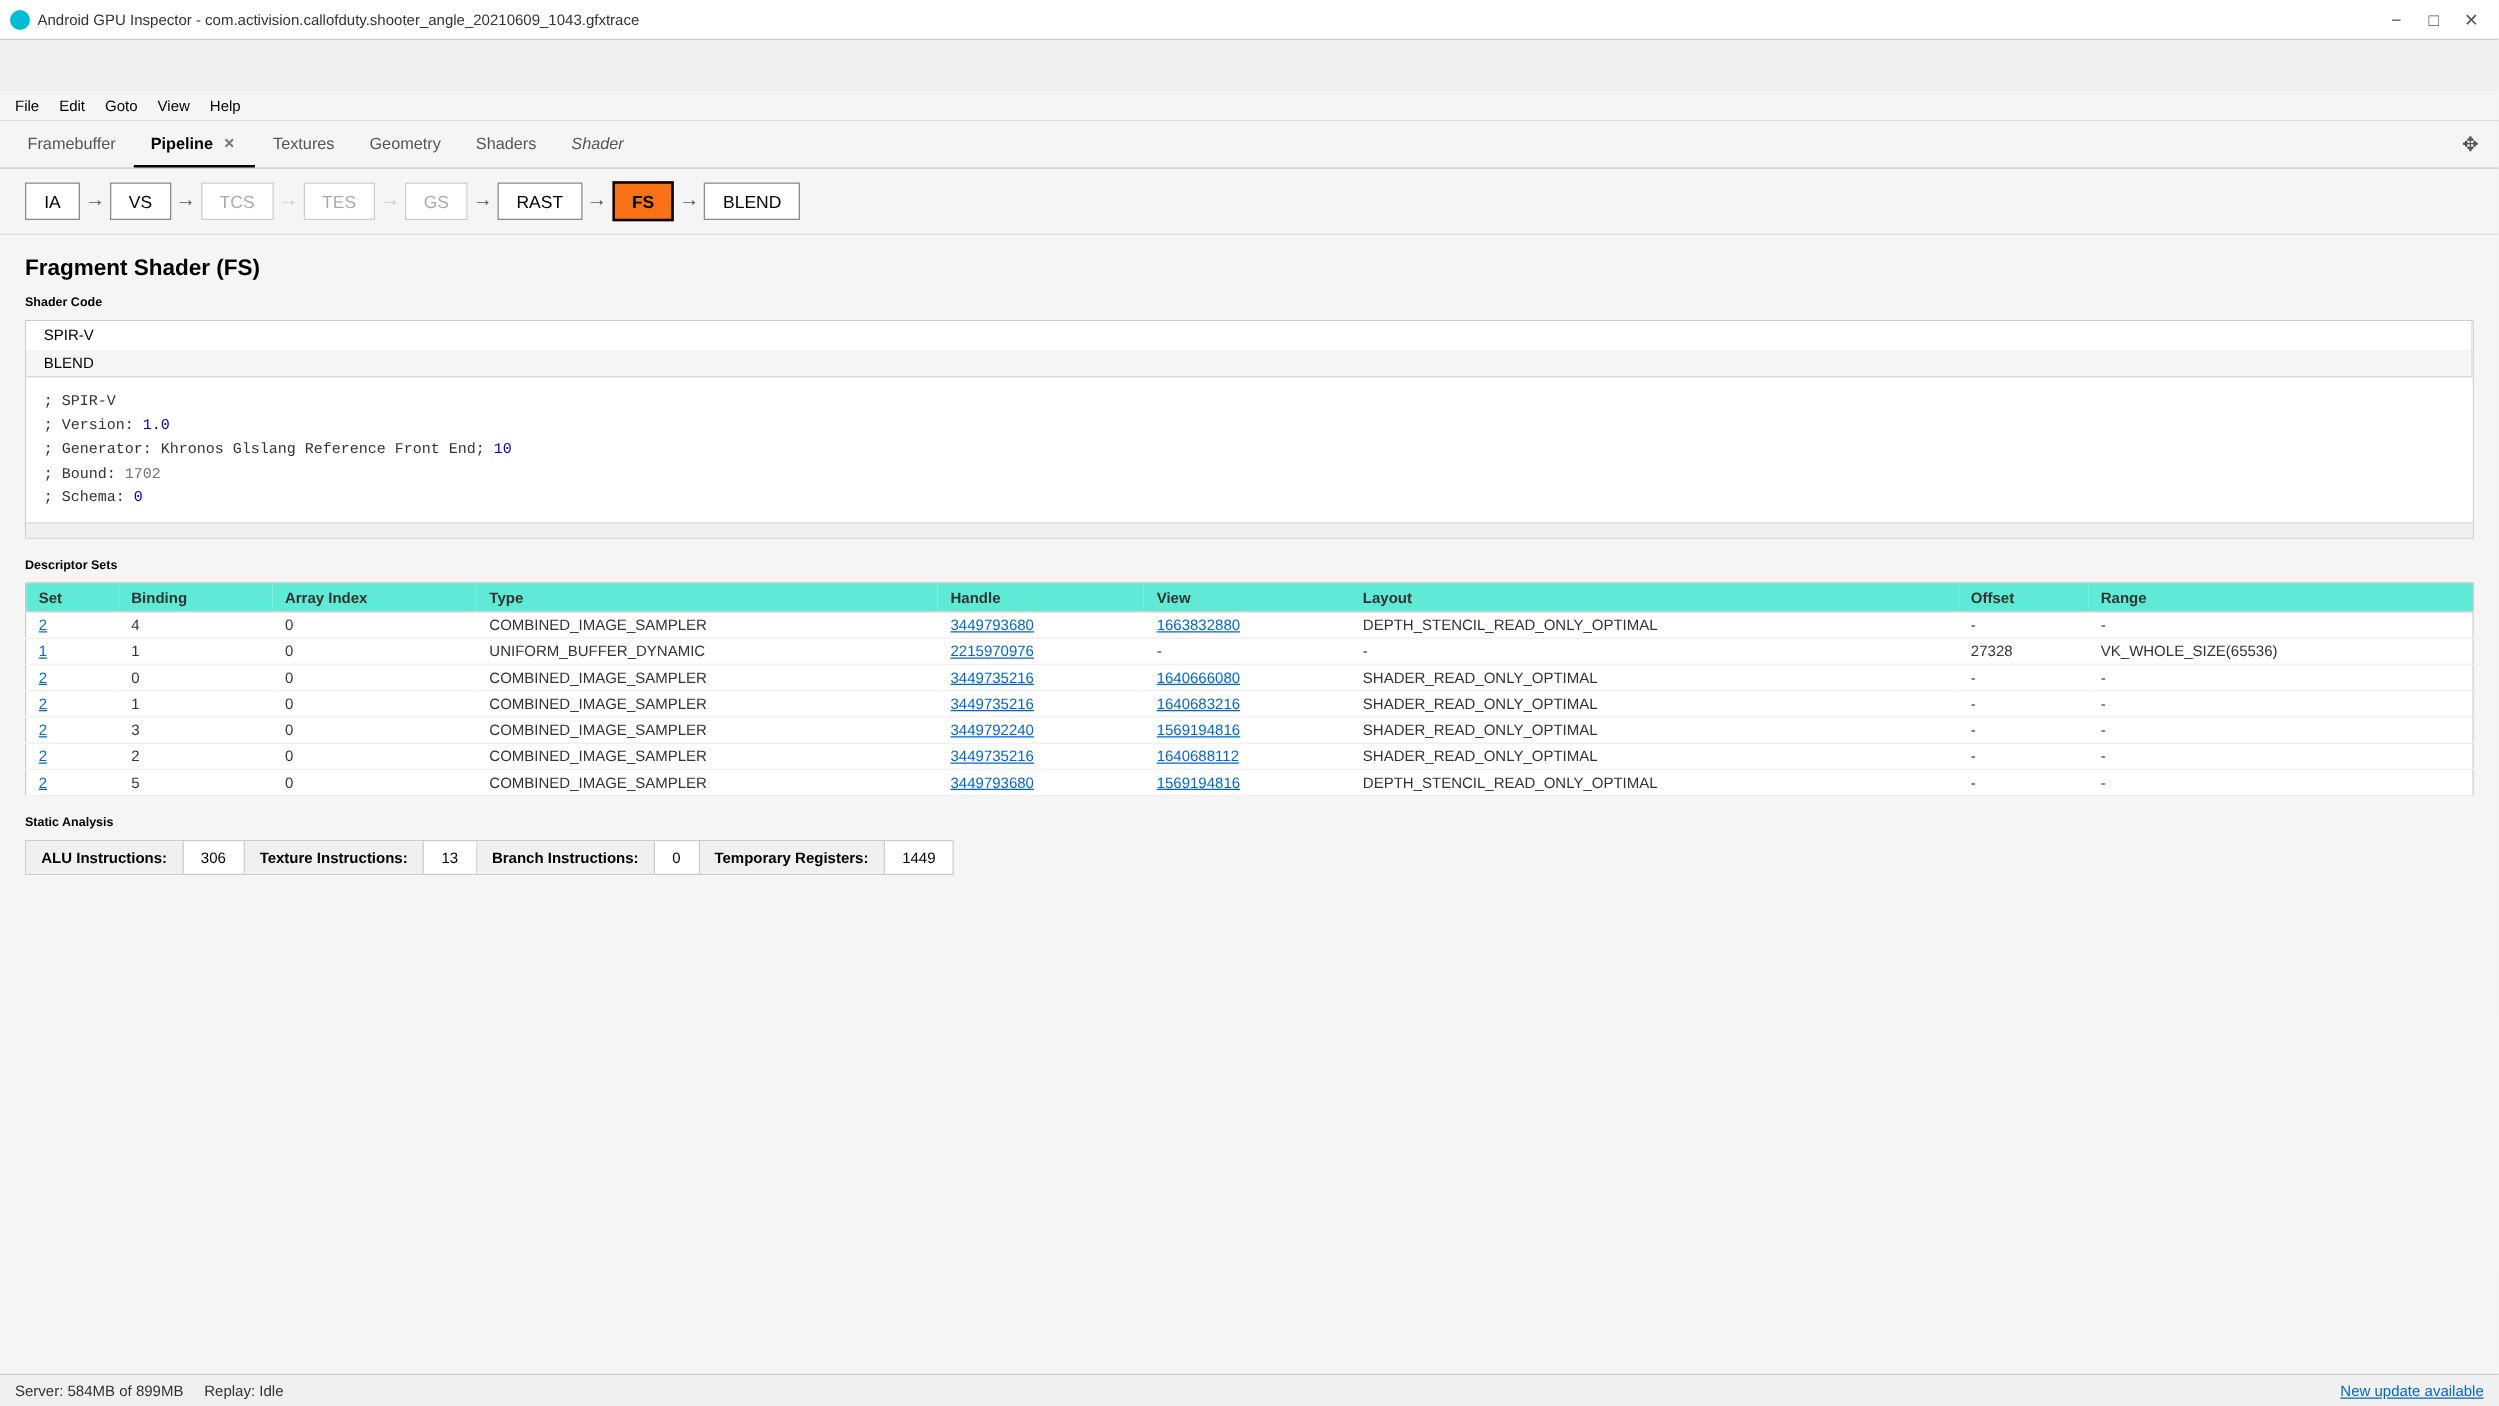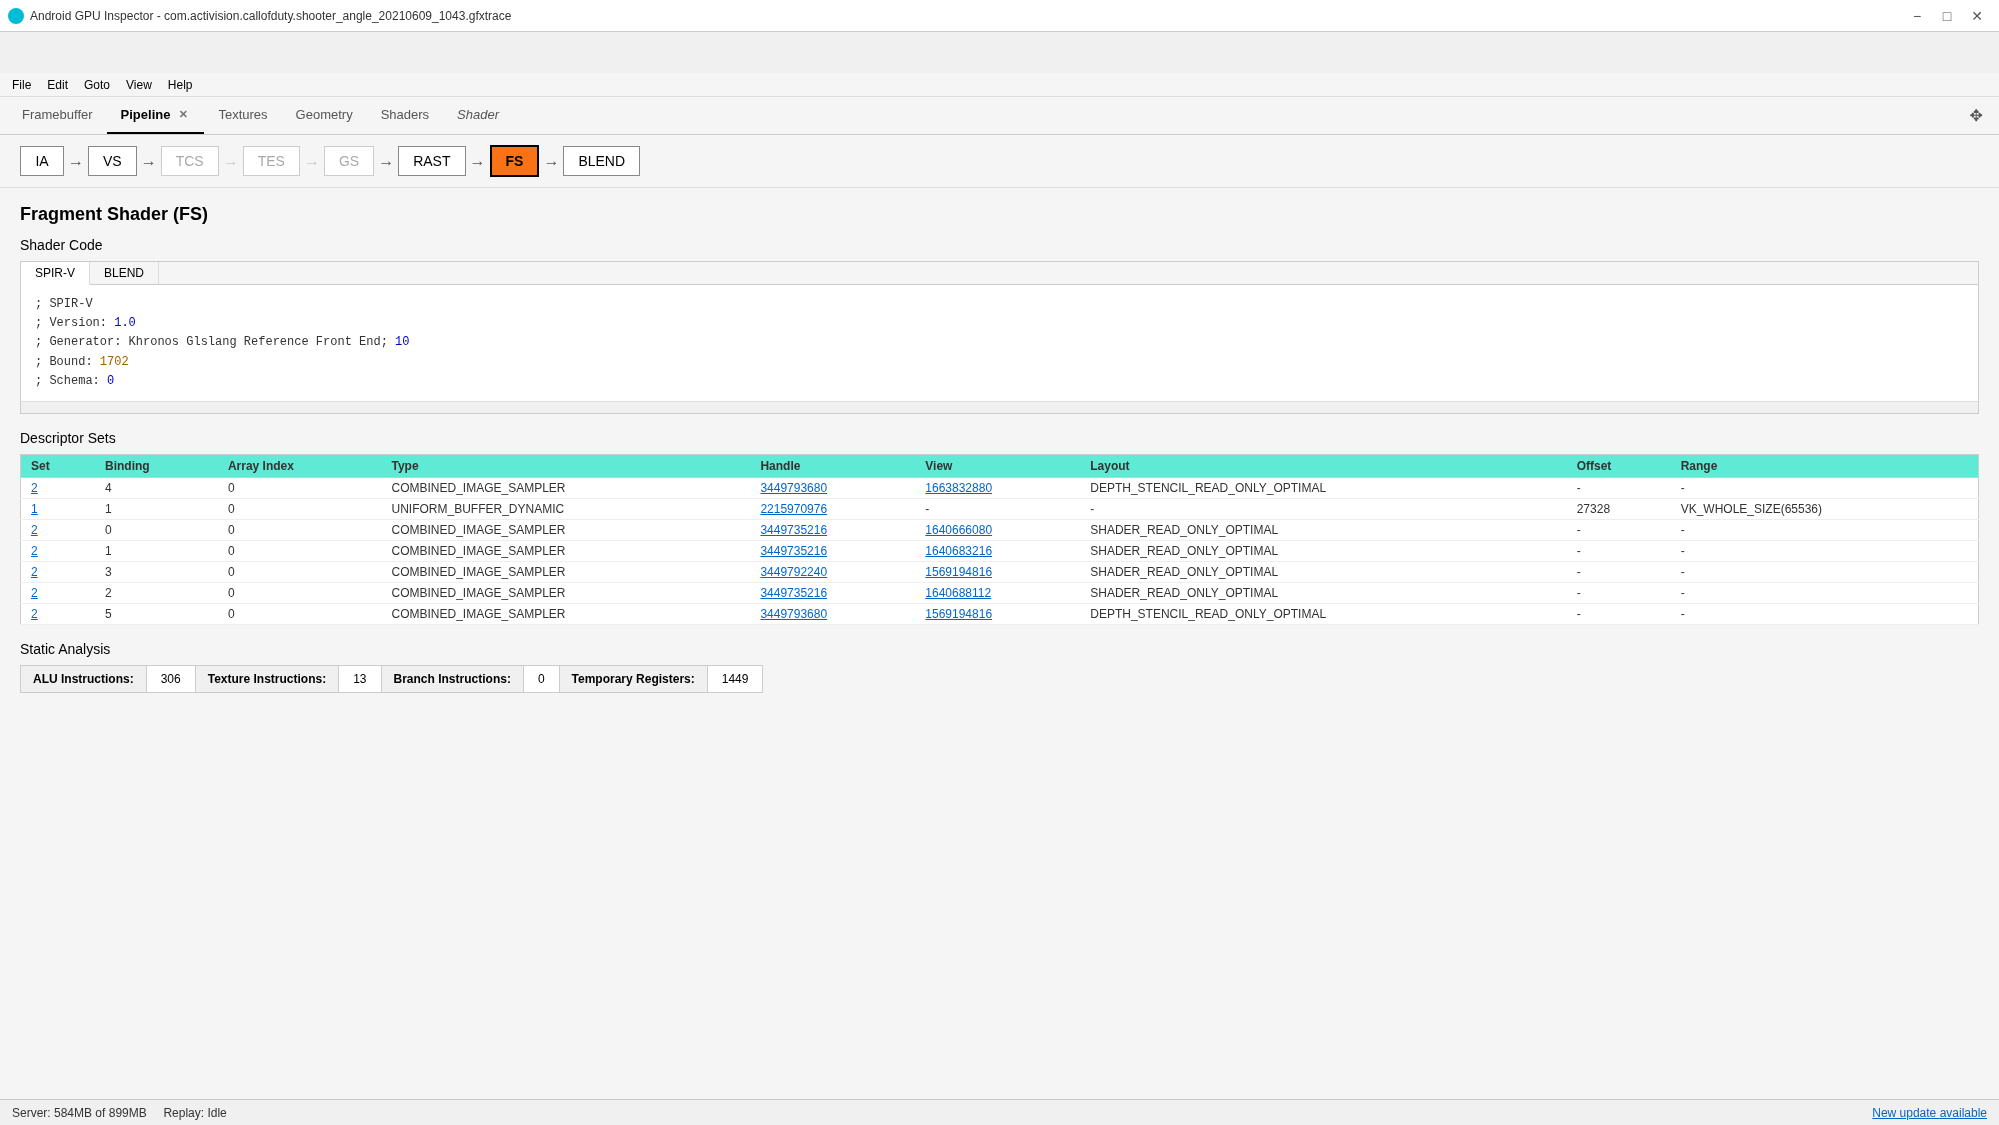--- a/index.html
+++ b/index.html
@@ -28,25 +28,25 @@
     .pipeline-bar { background: #f5f5f5; border-bottom: 1px solid #ddd; padding: 10px 20px; display: flex; align-items: center; gap: 0; }
     .stage-box { border: 1px solid #888; background: #fff; padding: 6px 14px; font-size: 14px; font-weight: 500; cursor: pointer; min-width: 44px; text-align: center; }
     .stage-box.active { border: 2px solid #000; font-weight: 700; background: #f97316; }
     .stage-box.dimmed { color: #aaa; border-color: #ccc; }
     .arrow { font-size: 16px; color: #555; padding: 0 4px; }
 
     
     .content { flex: 1; overflow-y: auto; padding: 16px 20px; background: #f5f5f5; }
 
     .section-title { font-size: 18px; font-weight: 700; margin-bottom: 12px; }
-    .subsection-title { font-size: 14px; font-weight: 400; margin-bottom: 8px; }
+    .subsection-title { font-size: 10px; font-weight: 700; margin-bottom: 8px; }
 
     
     .shader-code-container { border: 1px solid #ccc; background: #fff; margin-bottom: 16px; }
-    .shader-tabs { display: flex; border-bottom: 1px solid #ccc; background: #f5f5f5; }
+    .shader-tabs { display: flex; border-bottom: 1px solid #ccc; background: #f5f5f5; flex-direction: column; }
     .shader-tab { padding: 4px 14px; font-size: 12px; cursor: pointer; border-right: 1px solid #ddd; }
     .shader-tab.active { background: #fff; border-bottom: 1px solid #fff; margin-bottom: -1px; }
     .shader-code-body { padding: 10px 14px; font-family: 'Courier New', monospace; font-size: 12px; background: #fff; min-height: 100px; color: #333; line-height: 1.6; }
     .code-line { white-space: pre; }
 
     
     .descriptor-section { margin-bottom: 16px; }
     .descriptor-table { width: 100%; border-collapse: collapse; font-size: 12px; background: #fff; border: 1px solid #ccc; }
     .descriptor-table th { text-align: left; padding: 4px 10px; background: #5eead4; border-bottom: 1px solid #ccc; font-weight: 600; color: #333; white-space: nowrap; }
     .descriptor-table td { padding: 3px 10px; border-bottom: 1px solid #eee; white-space: nowrap; color: #333; }
@@ -136,21 +136,21 @@
   <div class="subsection-title">Shader Code</div>
   <div class="shader-code-container">
     <div class="shader-tabs">
       <div class="shader-tab active">SPIR-V</div>
       <div class="shader-tab">BLEND</div>
     </div>
     <div class="shader-code-body">
       <div class="code-line">; SPIR-V</div>
       <div class="code-line">; Version: <span style="color:#0000cc;">1.0</span></div>
       <div class="code-line">; Generator: Khronos Glslang Reference Front End; <span style="color:#0000cc;">10</span></div>
-      <div class="code-line">; Bound: <span style="color:#a16207;">1702</span></div>
+      <div class="code-line">; Bound: <span style="color:#737373;">1702</span></div>
       <div class="code-line">; Schema: <span style="color:#0000cc;">0</span></div>
     </div>
     <div class="horizontal-scroll"></div>
   </div>
 
   <div class="descriptor-section">
     <div class="subsection-title">Descriptor Sets</div>
     <table class="descriptor-table">
       <thead>
         <tr>

